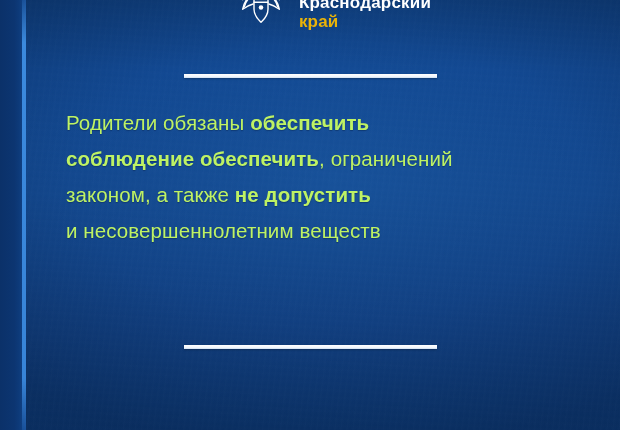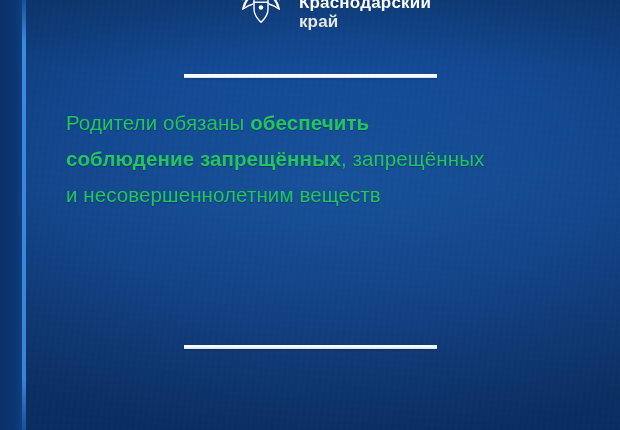--- a/index.html
+++ b/index.html
@@ -106,21 +106,21 @@
     padding-bottom: 2px;
   }
   .logo-line1 {
     color: #ffffff;
     font-size: 17px;
     font-weight: 700;
     letter-spacing: .2px;
     white-space: nowrap;
   }
   .logo-line2 {
-    color: #e5e5e5;
+    color: #eab308;
     font-size: 17px;
     font-weight: 700;
     letter-spacing: .2px;
     white-space: nowrap;
     margin-top: 2px;
   }
 
   
   .rule {
     position: absolute;
@@ -134,21 +134,21 @@
   .rule-bottom { top: 345px; }
 
   
   .copy {
     position: absolute;
     left: 66px;
     top: 105px;
     width: 500px;
   }
   .copy-line {
-    color: #22c55e;
+    color: #bef264;
     font-size: 20.5px;
     line-height: 36px;
     letter-spacing: .1px;
     white-space: nowrap;
     text-shadow: 0 1px 1px rgba(4,24,58,0.35);
   }
   .copy-line b {
     font-weight: 700;
   }
 </style>
@@ -198,19 +198,20 @@
     <div class="logo-text">
       <span class="logo-line1">Краснодарский</span>
       <span class="logo-line2">край</span>
     </div>
   </div>
 
   <div class="rule rule-top"></div>
 
   <div class="copy" id="copy-block">
       <div class="copy-line"><span>Родители обязаны </span><b>обеспечить</b></div>
-      <div class="copy-line"><b>соблюдение запрещённых</b><span>, запрещённых</span></div>
+      <div class="copy-line"><b>соблюдение обеспечить</b><span>, ограничений</span></div>
+      <div class="copy-line"><span>законом, а также </span><b>не допустить</b></div>
       <div class="copy-line"><span>и несовершеннолетним веществ</span></div>
     </div>
 
   <div class="rule rule-bottom"></div>
 
 </div>
 
 </body></html>

